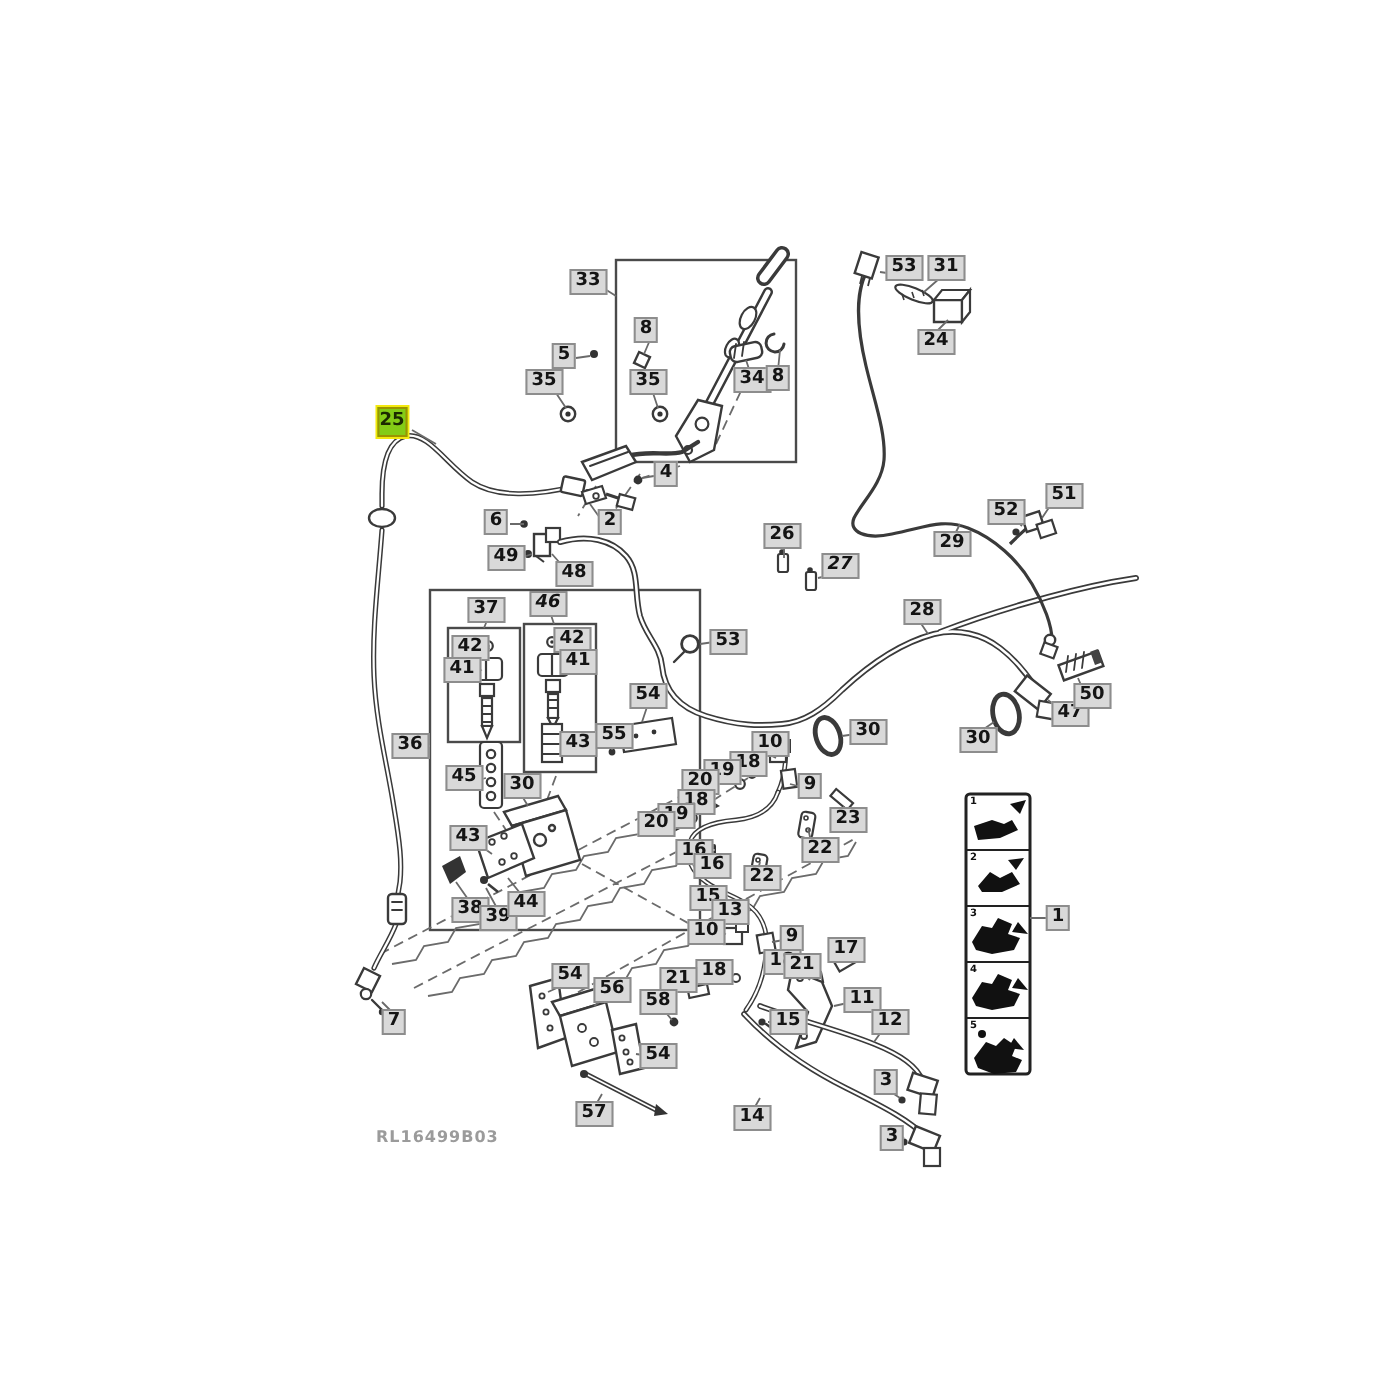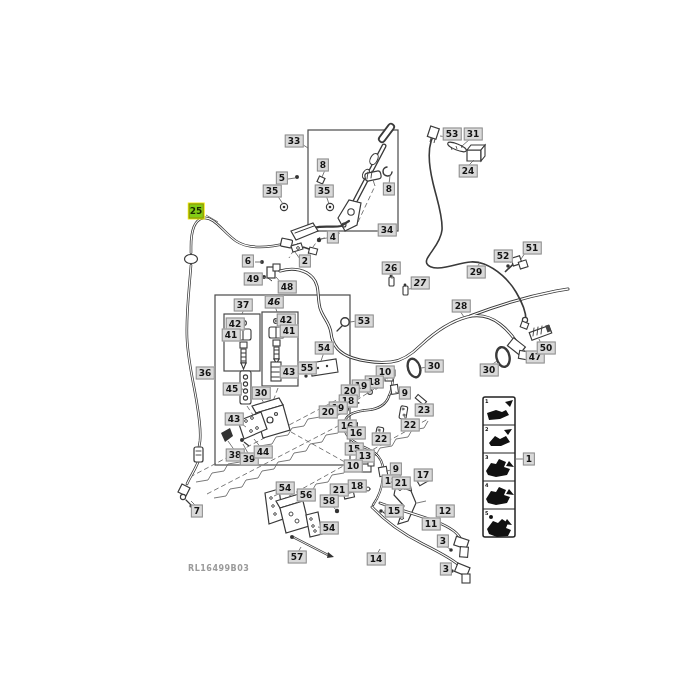--- a/index.html
+++ b/index.html
@@ -284,21 +284,21 @@
       M444,545 L450,549 M447,566 L452,569 M524,459 L515,459"></path>
   </g>
 </svg>
 
   <div>
       <div class="part-label" style="left: 294px; top: 141px;">33</div>
       <div class="part-label" style="left: 282px; top: 178px;">5</div>
       <div class="part-label" style="left: 323px; top: 165px;">8</div>
       <div class="part-label" style="left: 272px; top: 191px;">35</div>
       <div class="part-label" style="left: 324px; top: 191px;">35</div>
-      <div class="part-label" style="left: 387px; top: 190px; margin-top: 40px;">34</div>
+      <div class="part-label" style="left: 376px; top: 190px;">34</div>
       <div class="part-label" style="left: 389px; top: 189px;">8</div>
       <div class="part-label" style="left: 333px; top: 237px;">4</div>
       <div class="part-label hl" style="left: 196px; top: 211px;">25</div>
       <div class="part-label" style="left: 452px; top: 134px;">53</div>
       <div class="part-label" style="left: 473px; top: 134px;">31</div>
       <div class="part-label" style="left: 468px; top: 171px;">24</div>
       <div class="part-label" style="left: 248px; top: 261px;">6</div>
       <div class="part-label" style="left: 305px; top: 261px;">2</div>
       <div class="part-label" style="left: 253px; top: 279px;">49</div>
       <div class="part-label" style="left: 287px; top: 287px; text-align: center;">48</div>
@@ -347,21 +347,21 @@
       <div class="part-label" style="left: 365px; top: 456px;">13</div>
       <div class="part-label" style="left: 353px; top: 466px;">10</div>
       <div class="part-label" style="left: 396px; top: 469px;">9</div>
       <div class="part-label" style="left: 391px; top: 481px;">18</div>
       <div class="part-label" style="left: 357px; top: 486px;">18</div>
       <div class="part-label" style="left: 423px; top: 475px;">17</div>
       <div class="part-label" style="left: 401px; top: 483px;">21</div>
       <div class="part-label" style="left: 339px; top: 490px;">21</div>
       <div class="part-label" style="left: 329px; top: 501px;">58</div>
       <div class="part-label" style="left: 394px; top: 511px;">15</div>
-      <div class="part-label" style="left: 431px; top: 524px;">11</div>
+      <div class="part-label" style="left: 431px; top: 500px;">11</div>
       <div class="part-label" style="left: 445px; top: 511px;">12</div>
       <div class="part-label" style="left: 285px; top: 488px;">54</div>
       <div class="part-label" style="left: 306px; top: 495px;">56</div>
       <div class="part-label" style="left: 329px; top: 528px;">54</div>
       <div class="part-label" style="left: 297px; top: 557px;">57</div>
       <div class="part-label" style="left: 376px; top: 559px;">14</div>
       <div class="part-label" style="left: 443px; top: 541px;">3</div>
       <div class="part-label" style="left: 446px; top: 569px;">3</div>
       <div class="part-label" style="left: 529px; top: 459px;">1</div>
     </div>

